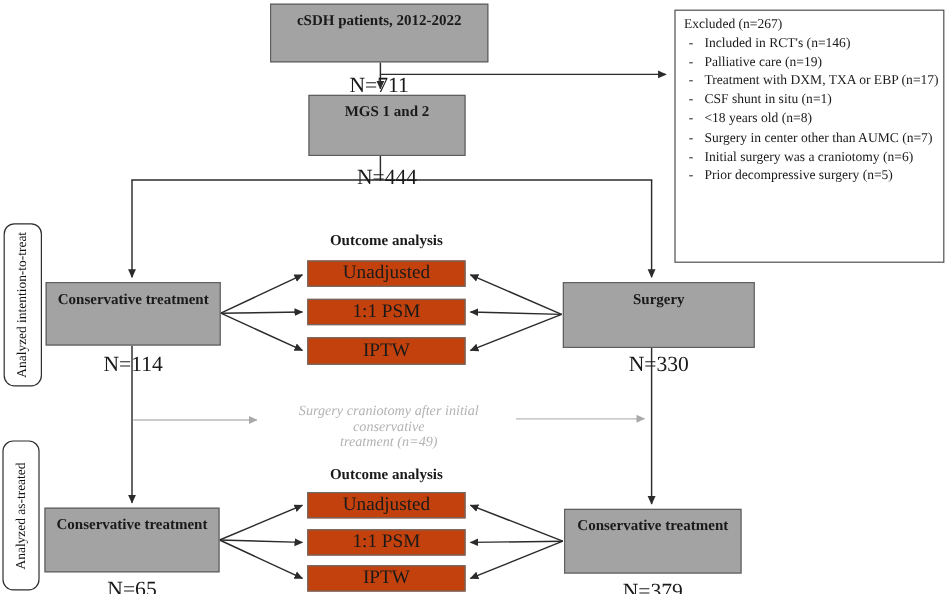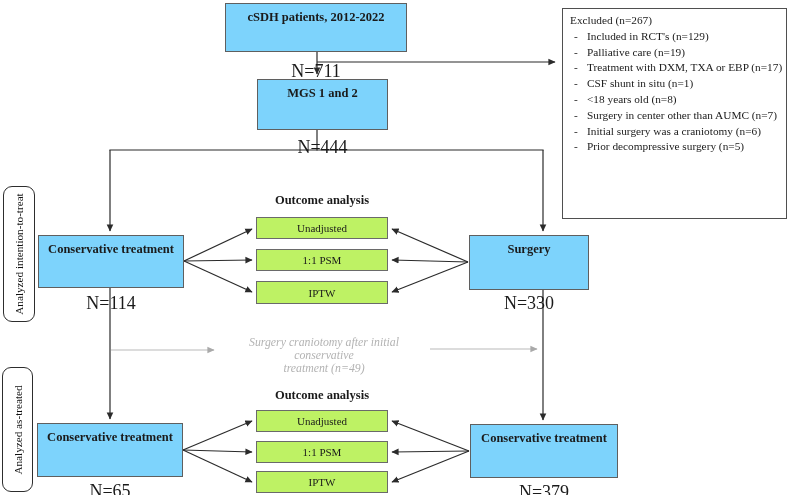--- a/index.html
+++ b/index.html
@@ -2,29 +2,29 @@
 <html><head>
 <meta charset="utf-8">
 <style>
   html,body{margin:0;padding:0;background:#fff;}
   .canvas{
     position:relative;width:789px;height:495px;background:#ffffff;
     font-family:"Liberation Serif","DejaVu Serif",serif;color:#1a1a1a;overflow:hidden;
   }
   .connectors{position:absolute;left:0;top:0;width:789px;height:495px;pointer-events:none;}
   .box{
-    position:absolute;border:1.4px solid #5f5f5f;background:#7dd3fc;
+    position:absolute;border:1.4px solid #5f5f5f;background:#a3a3a3;
     display:flex;flex-direction:column;align-items:center;justify-content:space-between;
     box-sizing:border-box;text-align:center;
   }
   .box .bt{font-weight:bold;font-size:12.5px;padding-top:6px;white-space:nowrap;}
   .box .bn{font-size:18px;padding-bottom:5px;white-space:nowrap;margin-top:36px;}
   .obox{
-    position:absolute;border:1.3px solid #6a6a6a;background:#bef264;box-sizing:border-box;
-    display:flex;align-items:center;justify-content:center;font-size:11px;
+    position:absolute;border:1.3px solid #6a6a6a;background:#c2410c;box-sizing:border-box;
+    display:flex;align-items:center;justify-content:center;font-size:16px;
   }
   .otitle{
     position:absolute;font-weight:bold;font-size:12.5px;text-align:center;white-space:nowrap;
   }
   .excluded{
     position:absolute;border:1.3px solid #4f4f4f;background:#fff;box-sizing:border-box;
     font-size:11.3px;line-height:15.8px;padding:4px 5px 3px 7px;
   }
   .excluded .xtitle{white-space:nowrap;}
   .excluded ul{margin:0;padding:0;list-style:none;}
@@ -92,21 +92,21 @@
   </div>
 
   <div class="box" style="left:257px;top:79px;width:131px;height:51px">
     <div class="bt">MGS 1 and 2</div>
     <div class="bn">N=444</div>
   </div>
 
   <div class="excluded" style="left:562px;top:8px;width:225px;height:211px">
     <div class="xtitle">Excluded (n=267)</div>
     <ul>
-      <li>Included in RCT's (n=129)</li>
+      <li>Included in RCT's (n=146)</li>
       <li>Palliative care (n=19)</li>
       <li>Treatment with DXM, TXA or EBP (n=17)</li>
       <li>CSF shunt in situ (n=1)</li>
       <li>&lt;18 years old (n=8)</li>
       <li>Surgery in center other than AUMC (n=7)</li>
       <li>Initial surgery was a craniotomy (n=6)</li>
       <li>Prior decompressive surgery (n=5)</li>
     </ul>
   </div>
 
@@ -117,21 +117,21 @@
   <div class="box" style="left:38px;top:235px;width:146px;height:53px">
     <div class="bt">Conservative treatment</div>
     <div class="bn">N=114</div>
   </div>
 
   <div class="otitle" style="left:256px;top:193px;width:132px">Outcome analysis</div>
   <div class="obox" style="left:256px;top:217px;width:132px;height:22px">Unadjusted</div>
   <div class="obox" style="left:256px;top:249px;width:132px;height:22px">1:1 PSM</div>
   <div class="obox" style="left:256px;top:281px;width:132px;height:23px">IPTW</div>
 
-  <div class="box" style="left:469px;top:235px;width:120px;height:55px">
+  <div class="box" style="left:469px;top:235px;width:160px;height:55px">
     <div class="bt">Surgery</div>
     <div class="bn">N=330</div>
   </div>
 
   <div class="note" style="left:218px;top:336px;width:212px">
     <div>Surgery craniotomy after initial conservative</div>
     <div>treatment (n=49)</div>
   </div>
 
   <div class="rlabel" style="left:2px;top:367px;width:31px;height:125px">

